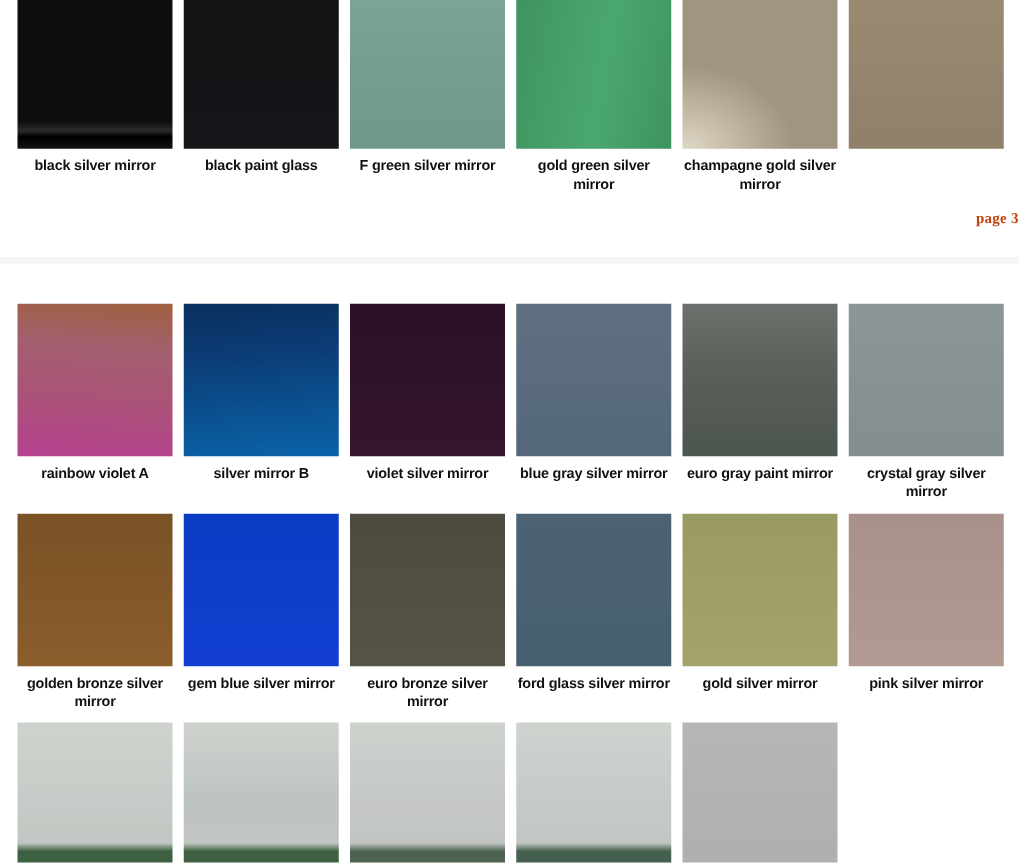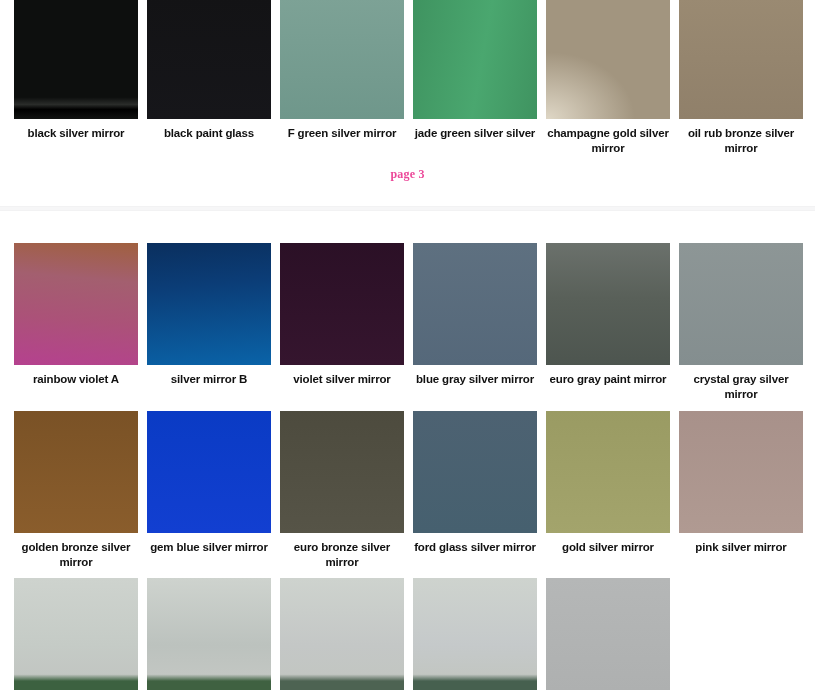--- a/index.html
+++ b/index.html
@@ -53,25 +53,25 @@
     font-weight: bold;
     line-height: 1.28;
     text-align: center;
     color: #111111;
     letter-spacing: -0.15px;
     max-width: 128px;
   }
 
   
   .page-footer {
-    text-align: center;
+    text-align: right;
     font-family: "Liberation Serif", serif;
     font-weight: bold;
     font-size: 12px;
-    color: #ec4899;
+    color: #c2410c;
     padding-top: 3px;
     padding-bottom: 2px;
     letter-spacing: 0.2px;
   }
 
   
   .section-separator {
     width: 100%;
     height: 5px;
     background: #f6f6f7;
@@ -113,31 +113,30 @@
       <div class="swatch-label">black paint glass</div>
     </div>
 
     <div class="swatch-cell">
       <div class="swatch-tile" style="background: linear-gradient(rgb(125, 162, 150) 0%, rgb(111, 151, 139) 100%);"></div>
       <div class="swatch-label">F green silver mirror</div>
     </div>
 
     <div class="swatch-cell">
       <div class="swatch-tile" style="background: linear-gradient(100deg, rgb(63, 147, 96) 0%, rgb(74, 167, 111) 55%, rgb(63, 147, 96) 100%);"></div>
-      <div class="swatch-label">jade green silver silver</div>
+      <div class="swatch-label">gold green silver mirror</div>
     </div>
 
     <div class="swatch-cell">
       <div class="swatch-tile" style="background: radial-gradient(120% 95% at 2% 100%, rgb(222, 214, 197) 0%, rgb(162, 149, 127) 58%, rgb(162, 149, 127) 100%);"></div>
       <div class="swatch-label">champagne gold silver mirror</div>
     </div>
 
     <div class="swatch-cell">
       <div class="swatch-tile" style="background: linear-gradient(rgb(154, 138, 114) 0%, rgb(144, 128, 106) 100%);"></div>
-      <div class="swatch-label">oil rub bronze silver mirror</div>
     </div>
 
   </div>
 
   <div class="page-footer">page 3</div>
 </div>
 
 <div class="spacer-above-sep"></div>
 <div class="section-separator"></div>
 <div class="spacer-below-sep"></div>

